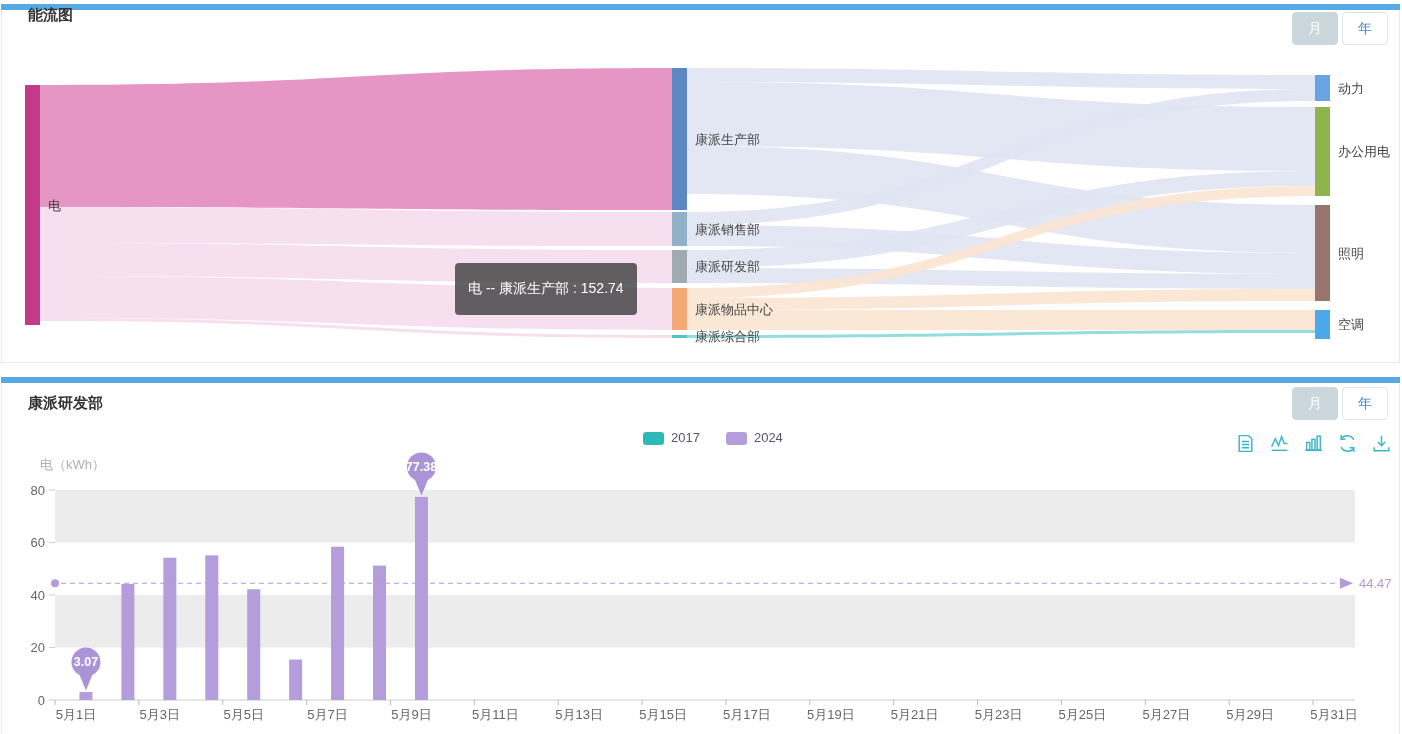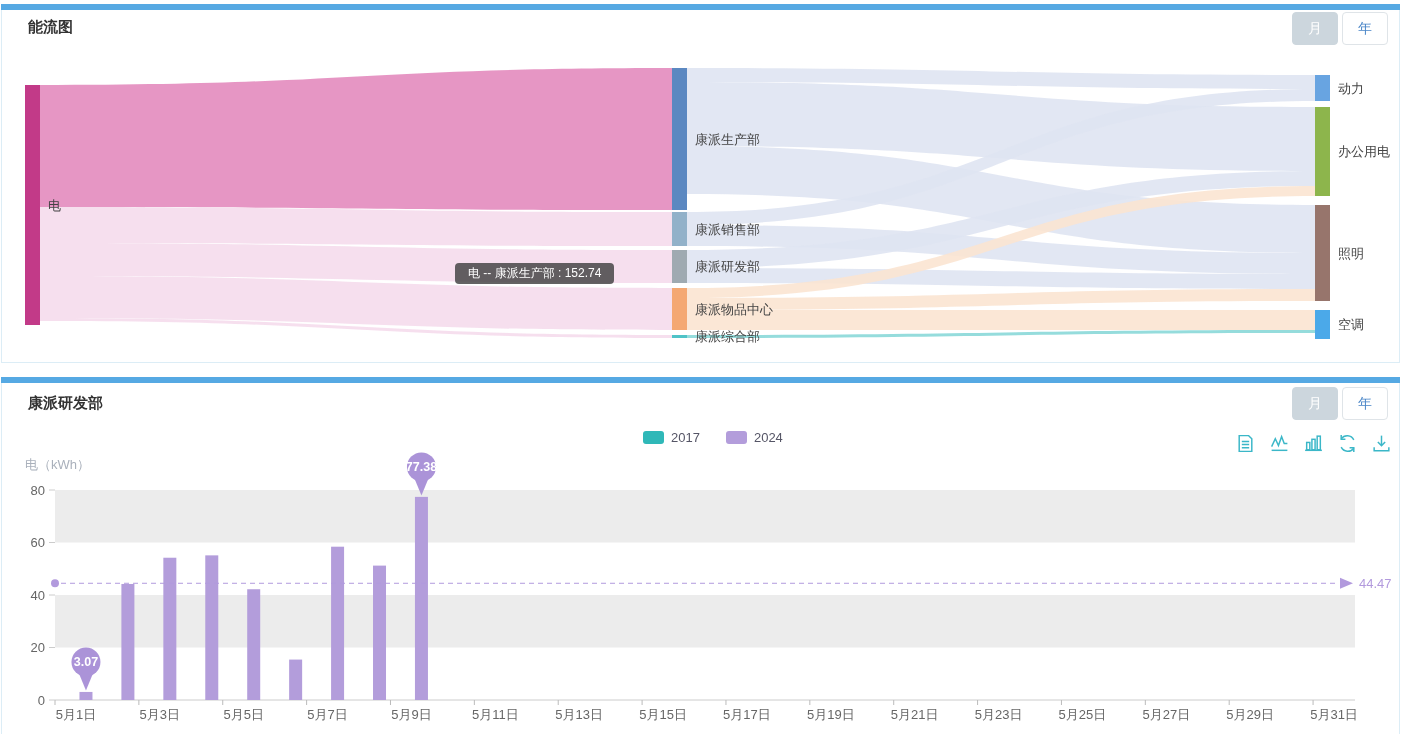--- a/index.html
+++ b/index.html
@@ -9,36 +9,36 @@
   }
   svg{position:absolute;left:0}
   svg text{font-family:"Liberation Sans",sans-serif}
   .accent{position:absolute;left:1px;width:1399px;height:6px;background:#56a9e3;z-index:2}
   .pbox{position:absolute;left:1px;width:1397px;border:1px solid #dcedf6;background:#fff;z-index:1}
   .panel-title{position:absolute;font-size:15px;font-weight:bold;color:#333;z-index:5}
   .toggle{position:absolute;display:flex;gap:4px;z-index:6}
   .tbtn{width:46px;height:33px;border-radius:4px;font-size:14px;line-height:31px;text-align:center;
         border:1px solid #dfe4e8;background:#fff;color:#4a86c8;cursor:pointer;padding:0}
   .tbtn.active{background:#ccd6dd;color:#fff;border-color:#ccd6dd}
-  .tooltip{position:absolute;background:rgba(60,60,60,.8);color:#fff;font-size:12px;
-           padding:2px 13px;border-radius:4px;white-space:nowrap;z-index:9}
+  .tooltip{position:absolute;background:rgba(60,60,60,.8);color:#fff;font-size:14px;
+           padding:17px 13px;border-radius:4px;white-space:nowrap;z-index:9}
   .legend{position:absolute;display:flex;gap:26px;align-items:center;font-size:13px;color:#556;z-index:6}
-  .legend-item{display:flex;align-items:center;gap:7px;cursor:pointer}
+  .legend-item{display:flex;align-items:flex-end;gap:7px;cursor:pointer}
   .swatch{width:21px;height:13px;border-radius:3px;display:inline-block}
   .toolbox{position:absolute;display:flex;gap:13px;z-index:6}
   .tool{width:21px;height:21px;cursor:pointer}
   .tool svg{position:static}
   .ylabel{position:absolute;color:#a9b0bb;font-size:13px;z-index:6}
 </style>
 </head>
 <body>
 
 <div class="accent" style="top:4px"></div>
 <div class="pbox" style="top:9px;height:352px"></div>
-<div class="panel-title" style="left:28px;top:18px">能流图</div>
+<div class="panel-title" style="left:28px;top:6px">能流图</div>
 <div class="toggle" style="right:14px;top:12px">
   <button class="tbtn active">月</button>
   <button class="tbtn">年</button>
 </div>
 <svg id="sankey-svg" style="top:0;z-index:4" width="1402" height="362" viewBox="0 0 1402 362">
     <path d="M40,85 C356,85 356,68 672,68 L672,210 C356,210 356,207 40,207 Z" fill="#e590c1" fill-opacity="0.95"></path>
     <path d="M40,207 C356,207 356,212 672,212 L672,246 C356,246 356,243 40,243 Z" fill="#f5dcec" fill-opacity="0.9"></path>
     <path d="M40,243 C356,243 356,250 672,250 L672,283 C356,283 356,276 40,276 Z" fill="#f5dcec" fill-opacity="0.9"></path>
     <path d="M40,276 C356,276 356,288 672,288 L672,330 C356,330 356,318 40,318 Z" fill="#f5dcec" fill-opacity="0.9"></path>
     <path d="M40,318 C356,318 356,335 672,335 L672,338 C356,338 356,321 40,321 Z" fill="#f5dcec" fill-opacity="0.9"></path>
@@ -126,21 +126,21 @@
   </span>
   <span class="tool">
     <svg width="21" height="21" viewBox="0 0 20 20" fill="none" stroke="#3bb7c8" stroke-width="1.4">
       <path d="M10 2.5 v9"></path>
         <path d="M6.5 8.5 L10 12 L13.5 8.5"></path>
         <path d="M3 13.5 v3.5 h14 v-3.5"></path>
     </svg>
   </span>
 </div>
 
-<div class="ylabel" style="left:25px;top:456px">电（kWh）</div>
+<div class="ylabel" style="left:40px;top:456px">电（kWh）</div>
 
 <svg id="bar-svg" style="top:377px;z-index:4" width="1402" height="357" viewBox="0 377 1402 357">
     <rect x="55" y="490" width="1300" height="52.5" fill="#ececec"></rect>
     <rect x="55" y="595" width="1300" height="52.5" fill="#ececec"></rect>
     <path d="M55,700 H1355" stroke="#ccc" fill="none"></path>
     <path d="M55,700 v5" stroke="#bbb" fill="none"></path>
     <path d="M138.8709677419355,700 v5" stroke="#bbb" fill="none"></path>
     <path d="M222.74193548387098,700 v5" stroke="#bbb" fill="none"></path>
     <path d="M306.61290322580646,700 v5" stroke="#bbb" fill="none"></path>
     <path d="M390.48387096774195,700 v5" stroke="#bbb" fill="none"></path>

